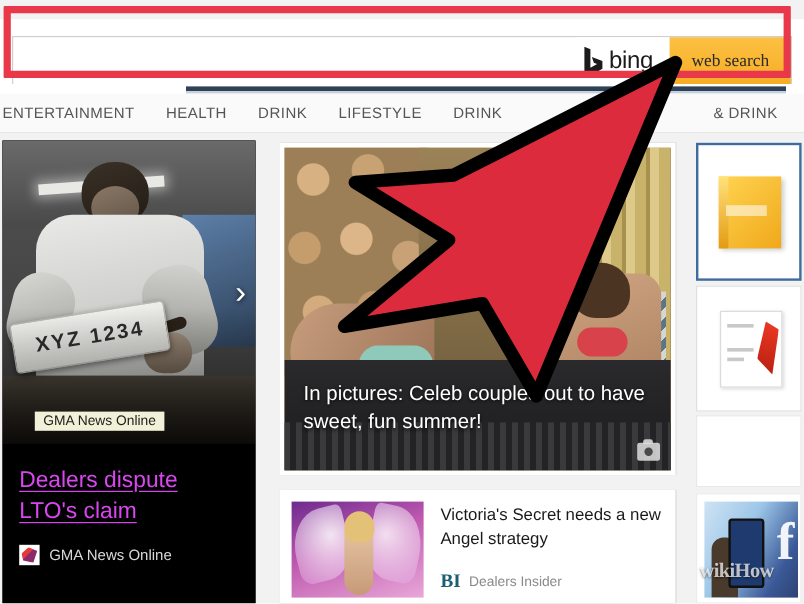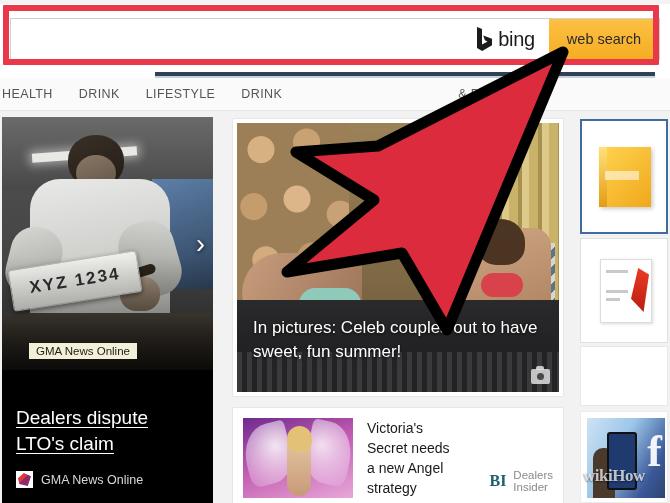--- a/index.html
+++ b/index.html
@@ -19,21 +19,21 @@
     inset: 0;
     width: 670px;
     height: 503px;
     background: #f2f2f2;
     overflow: hidden;
   }
 
   
   .search-zone {
     position: absolute;
-    left: 0; top: 4px;
+    left: 0; top: 16px;
     width: 670px; height: 70px;
     background: #ffffff;
   }
   .search-inner {
     position: absolute;
     left: 10px; top: 14px;
     width: 650px; height: 42px;
     background: #ffffff;
     border: 1px solid #cfcfcf;
     box-sizing: border-box;
@@ -66,21 +66,21 @@
     color: #1b1b1b;
     font-family: "Liberation Sans", sans-serif;
     letter-spacing: -0.3px;
   }
   .web-search-btn {
     background: #f7b32b;
     background: linear-gradient(#fcc043, #f6ad24);
     border: none;
     color: #2a2a2a;
     font-size: 14.5px;
-    font-family: Liberation Sans, sans-serif;
+    font-family: Liberation Serif, serif;
     padding: 0 18px;
     cursor: pointer;
     white-space: nowrap;
     display: flex;
     align-items: center;
   }
 
   
   .red-highlight {
     position: absolute;
@@ -254,28 +254,27 @@
   }
   .left-caption {
     position: absolute;
     left: 0; top: 253px;
     width: 211px; height: 133px;
     background: #000000;
     padding: 18px 14px 0 14px;
     box-sizing: border-box;
   }
   .left-headline {
-    color: #ffffff;
+    color: #d946ef;
     font-size: 19px;
     line-height: 26px;
     text-decoration: underline;
     text-underline-offset: 3px;
     cursor: pointer;
     font-family: "Liberation Sans", sans-serif;
-    margin-top: 17px;
   }
   .left-src {
     margin-top: 14px;
     display: flex;
     align-items: center;
     gap: 8px;
   }
   .gma-logo {
     width: 17px; height: 17px;
     background: #ffffff;
@@ -435,36 +434,35 @@
     background: linear-gradient(180deg,#e8c8a8,#c79a78);
     border-radius: 12px;
   }
   .vs-hair {
     position: absolute; left: 44px; top: 8px; width: 25px; height: 26px;
     background: #e3c278; border-radius: 50% 50% 40% 40%;
   }
   .vs-text {
     flex: 1 1 auto;
     display: flex;
-    flex-direction: row;
+    flex-direction: column;
     justify-content: center;
   }
   .vs-title {
     font-size: 14px;
     line-height: 20px;
     color: #1a1a1a;
     cursor: pointer;
     font-family: "Liberation Sans", sans-serif;
   }
   .vs-src {
     margin-top: auto;
     display: flex;
     align-items: center;
     gap: 7px;
-    margin-left: 32px;
   }
   .bi-logo {
     font-family: "Liberation Serif", serif;
     font-weight: bold;
     font-size: 16px;
     color: #1c5f72;
     line-height: 1;
   }
   .vs-src-name {
     font-size: 11.5px;
@@ -603,20 +601,21 @@
   </div>
 
   <div class="red-highlight"></div>
 
   <div class="strip">
     <div class="strip-track"></div>
     <div class="strip-track-light"></div>
   </div>
 
   <div class="navbar">
+    <span class="nav-item">ENTERTAINMENT</span>
     <span class="nav-item">HEALTH</span>
     <span class="nav-item">DRINK</span>
     <span class="nav-item">LIFESTYLE</span>
     <span class="nav-item">DRINK</span>
     <span class="nav-item" style="margin-left:150px">&amp; DRINK</span>
 
   </div>
 
   <div class="content">
 

